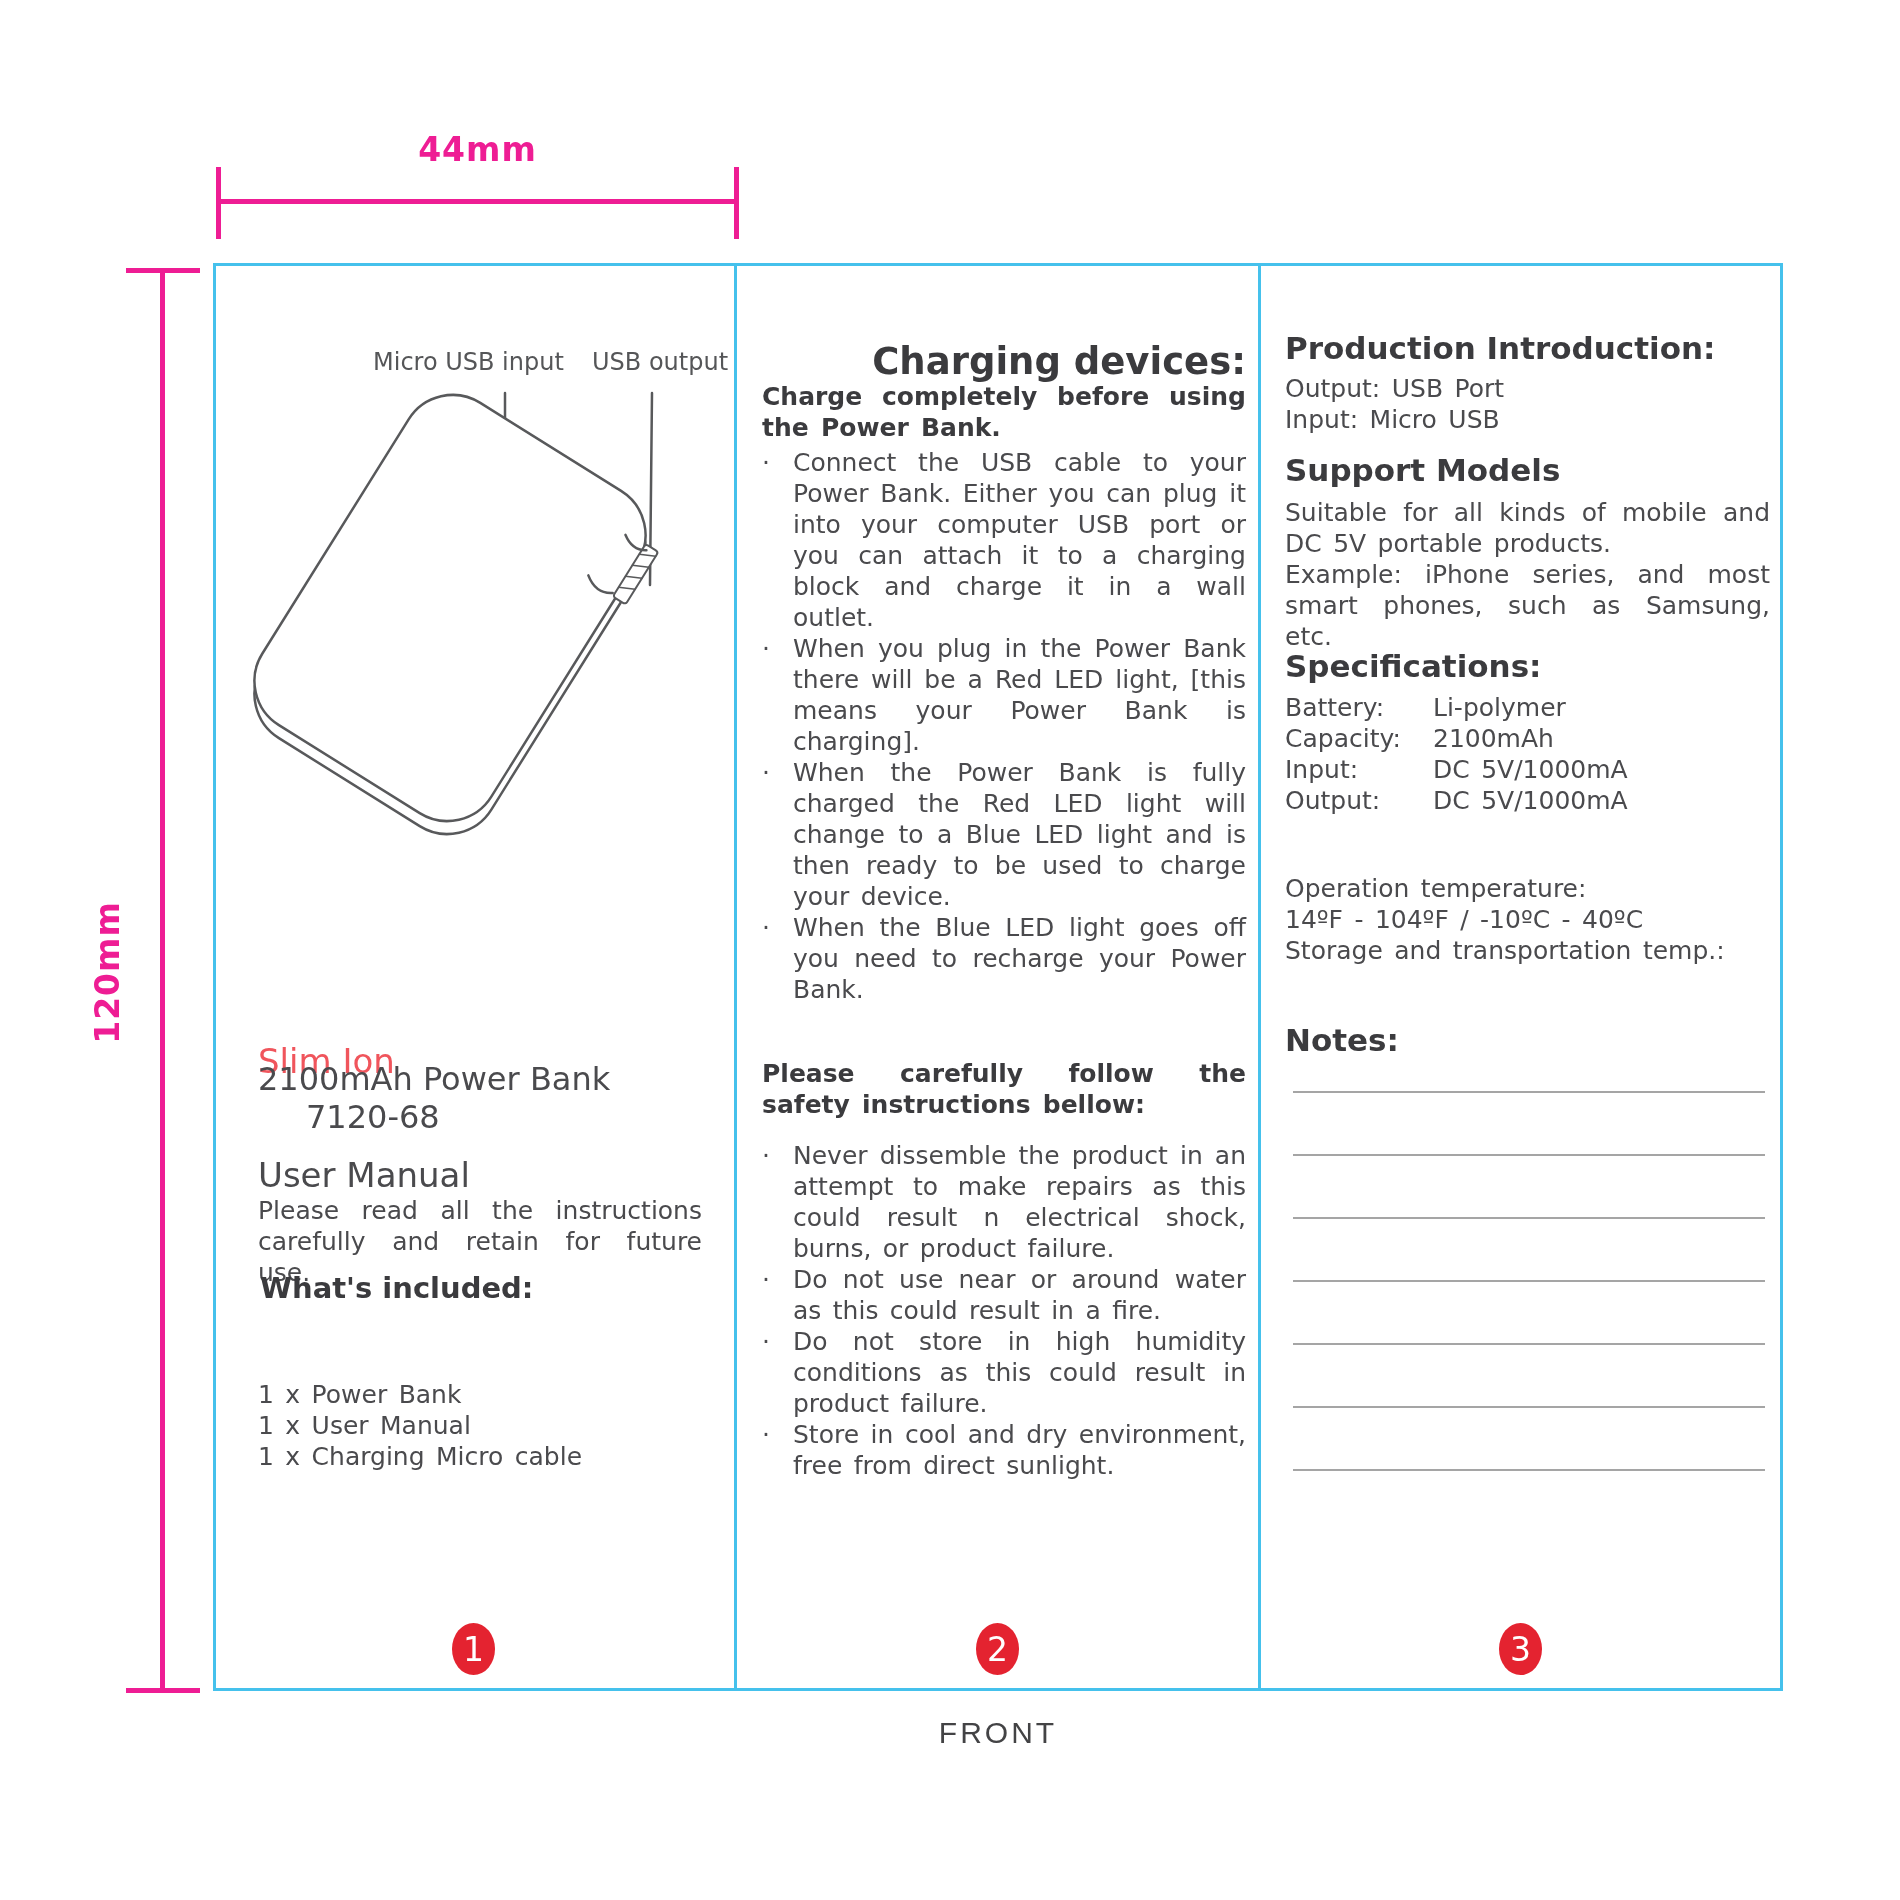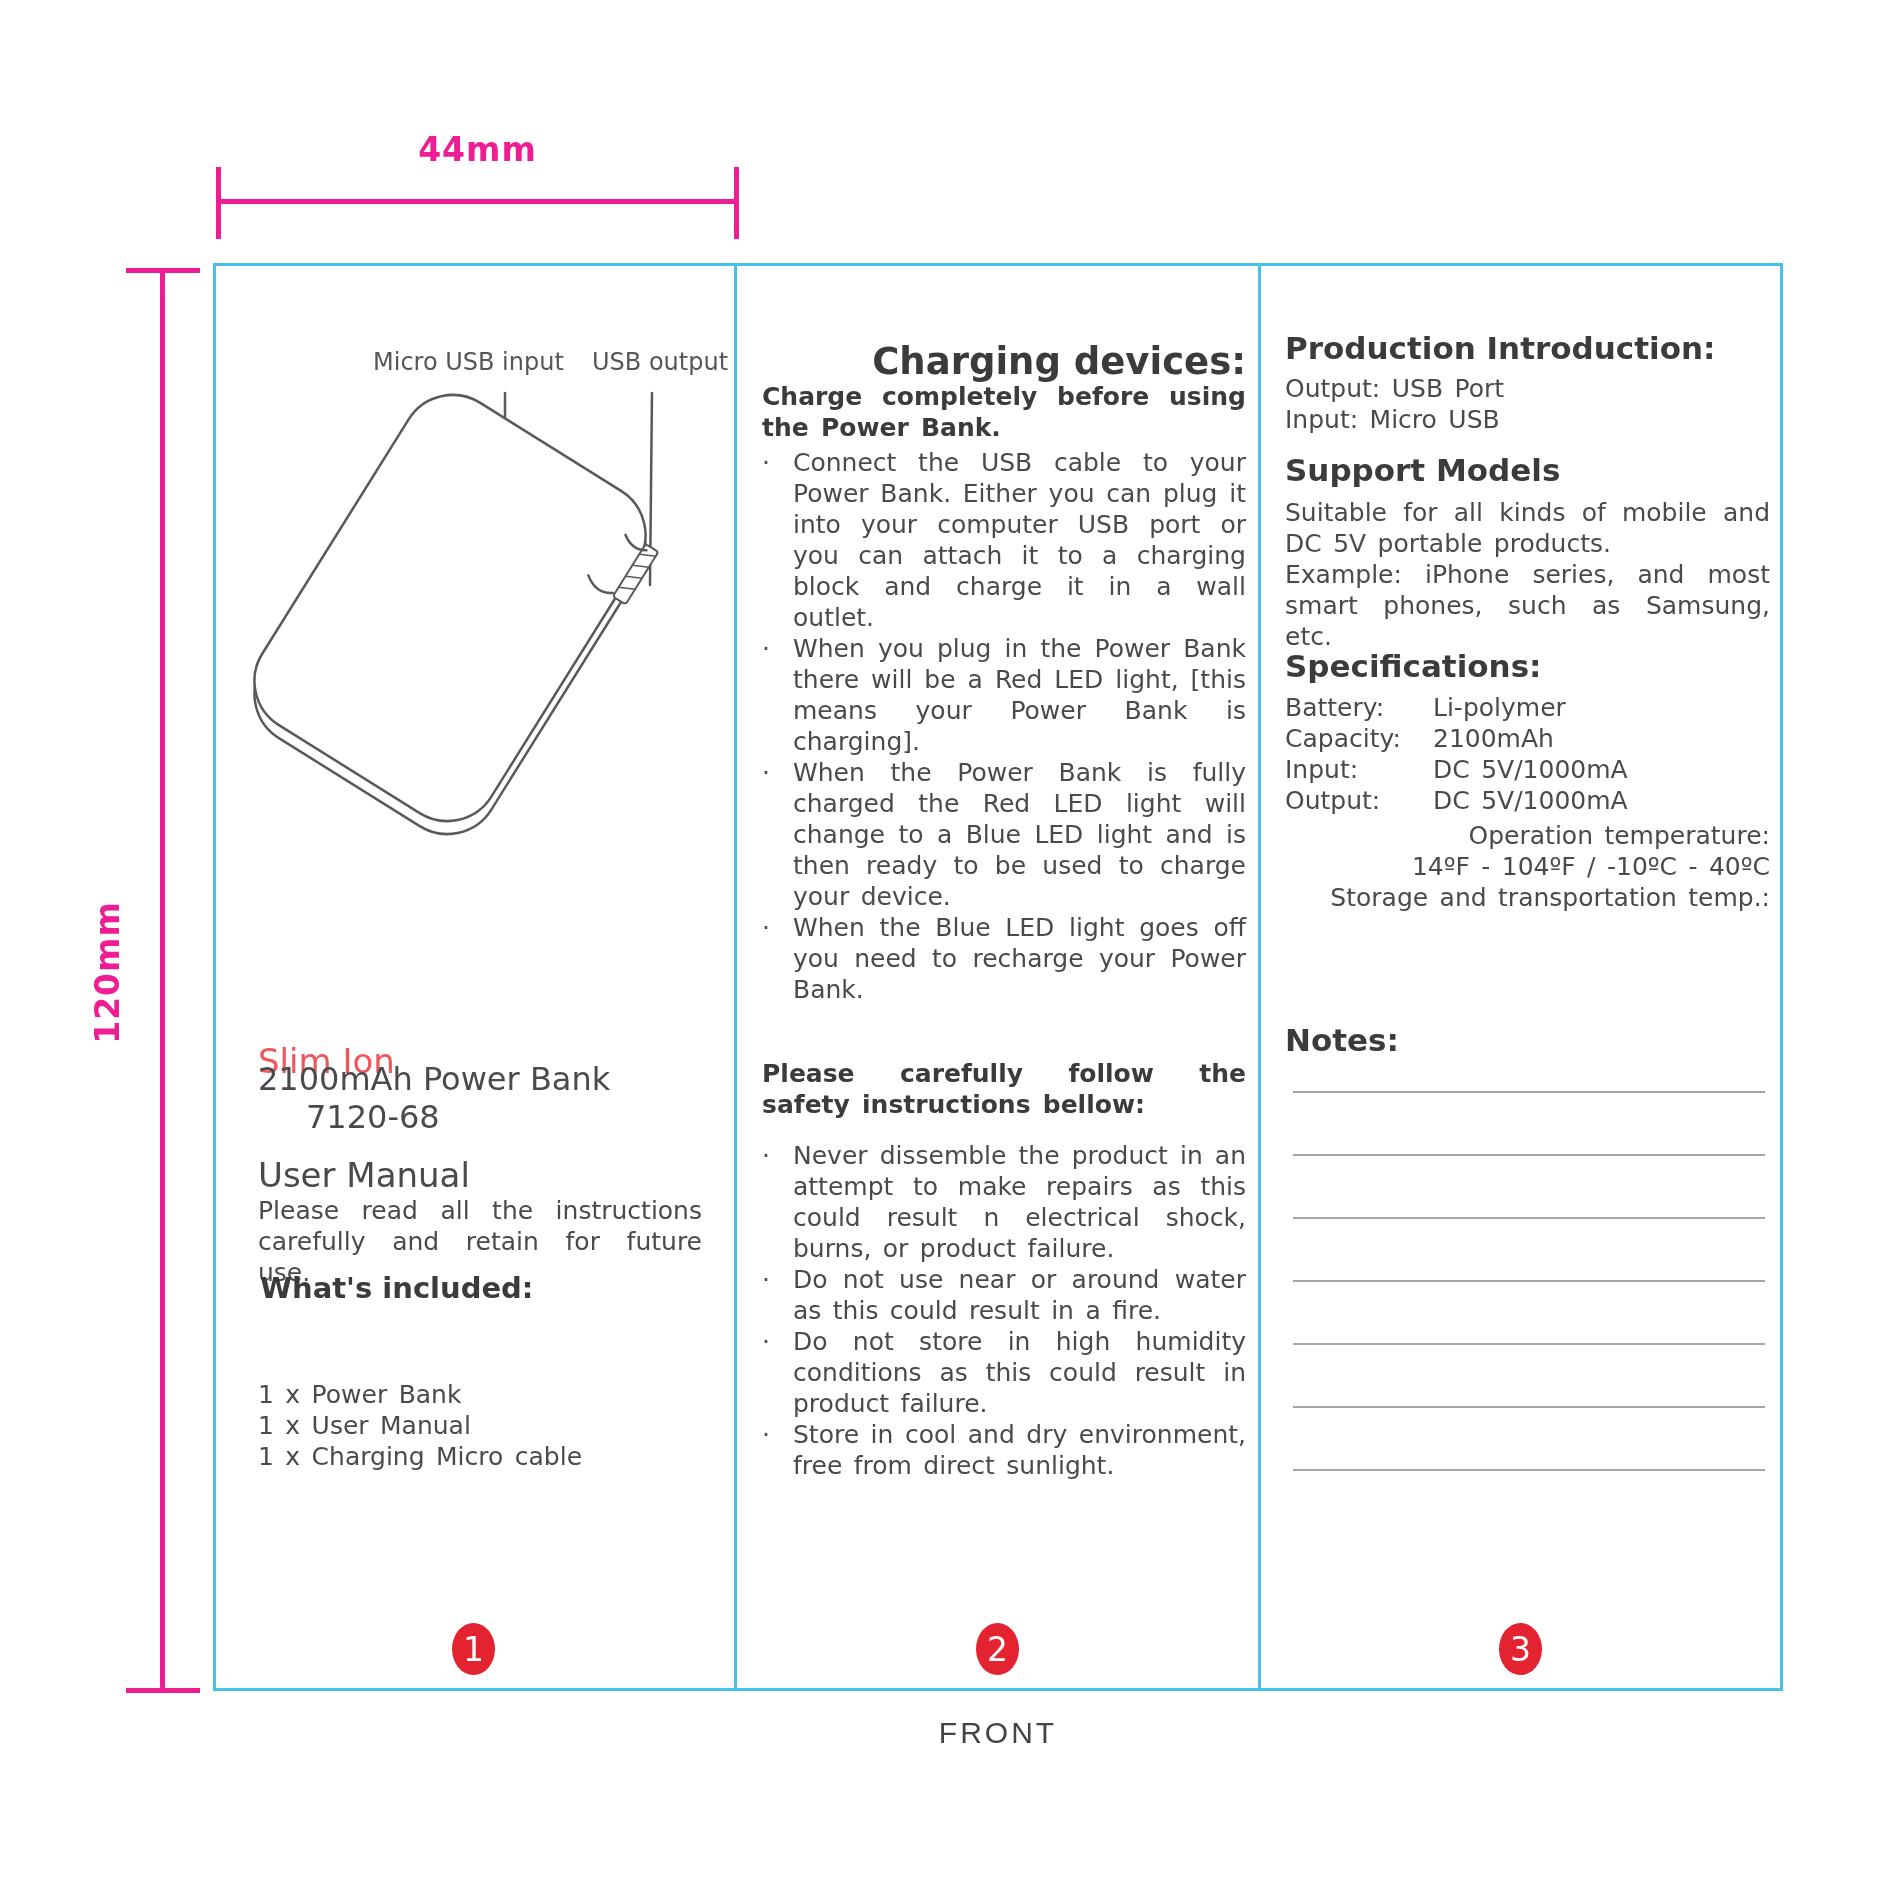--- a/index.html
+++ b/index.html
@@ -173,21 +173,21 @@
     <div class="spec-row">
       <span class="spec-label">Input:</span>
       <span class="spec-value">DC 5V/1000mA</span>
     </div>
     <div class="spec-row">
       <span class="spec-label">Output:</span>
       <span class="spec-value">DC 5V/1000mA</span>
     </div>
   </div>
 
-  <div class="abs body-txt" style="left:1285px;top:820px;width:485px;text-align:right;">
+  <div class="abs body-txt" style="left:1285px;top:873px;width:485px;">
     <div>Operation temperature:</div>
     <div>14ºF - 104ºF / -10ºC - 40ºC</div>
     <div>Storage and transportation temp.:</div>
   </div>
 
   <div class="abs h" style="left:1285px;top:1022px;font-size:31px;">Notes:</div>
   <div class="note-line" style="top:1091px;"></div>
   <div class="note-line" style="top:1154px;"></div>
   <div class="note-line" style="top:1217px;"></div>
   <div class="note-line" style="top:1280px;"></div>

